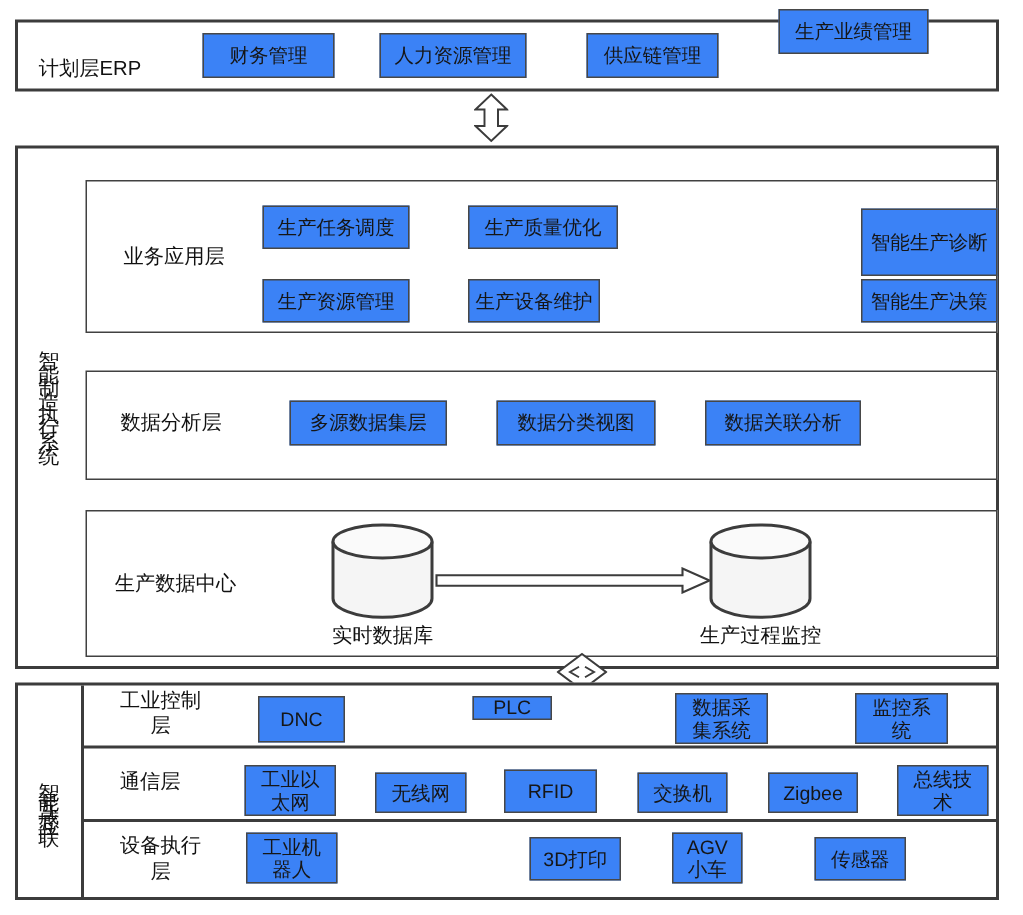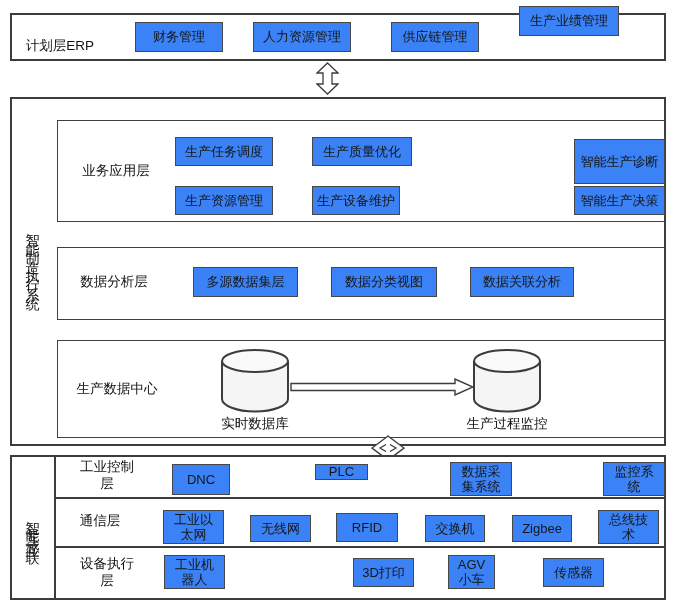--- a/index.html
+++ b/index.html
@@ -110,21 +110,21 @@
   <div class="abs hline" style="left:55px;top:497px;width:609px;"></div>
   <div class="abs hline" style="left:55px;top:546px;width:609px;"></div>
   <div class="abs" style="left:12px;top:468px;width:42px;height:120px;display:flex;align-items:center;justify-content:center;">
     <span class="vtext" style="letter-spacing:6px;">智能互感互联</span>
   </div>
 
   <div class="abs lbl lbl2" style="left:75px;top:460px;width:64px;height:32px;">工业控制层</div>
   <div class="abs mod" style="left:172px;top:464px;width:58px;height:31px;">DNC</div>
   <div class="abs mod" style="left:315px;top:464px;width:53px;height:16px;">PLC</div>
   <div class="abs mod wrap" style="left:450px;top:462px;width:62px;height:34px;">数据采集系统</div>
-  <div class="abs mod wrap" style="left:570px;top:462px;width:62px;height:34px;margin-left:33px;">监控系统</div>
+  <div class="abs mod wrap" style="left:570px;top:462px;width:62px;height:34px;">监控系统</div>
 
   <div class="abs lbl" style="left:68px;top:513px;width:64px;height:17px;">通信层</div>
   <div class="abs mod wrap" style="left:163px;top:510px;width:61px;height:34px;">工业以太网</div>
   <div class="abs mod" style="left:250px;top:515px;width:61px;height:27px;">无线网</div>
   <div class="abs mod" style="left:336px;top:513px;width:62px;height:29px;">RFID</div>
   <div class="abs mod" style="left:425px;top:515px;width:60px;height:27px;">交换机</div>
   <div class="abs mod" style="left:512px;top:515px;width:60px;height:27px;">Zigbee</div>
   <div class="abs mod wrap" style="left:598px;top:510px;width:61px;height:34px;">总线技术</div>
 
   <div class="abs lbl lbl2" style="left:75px;top:557px;width:64px;height:32px;">设备执行层</div>

